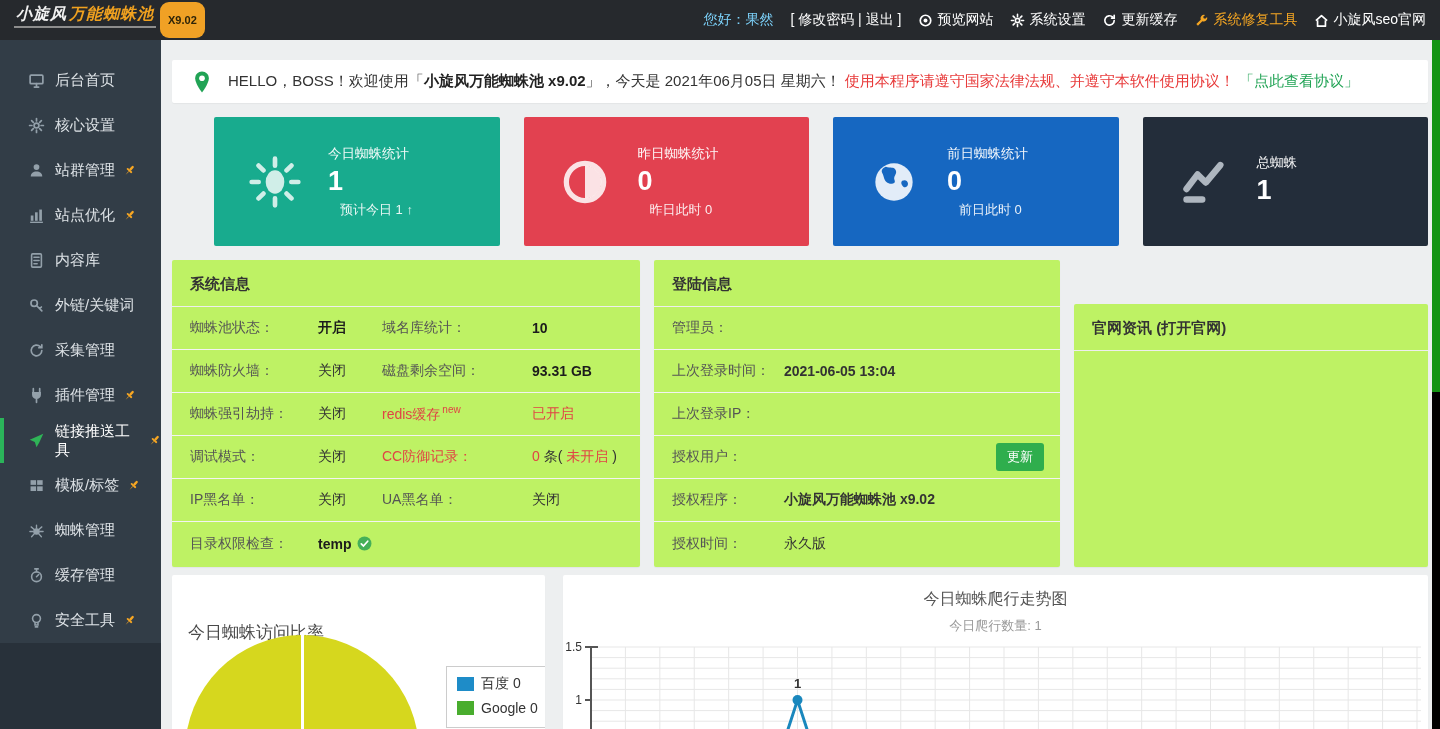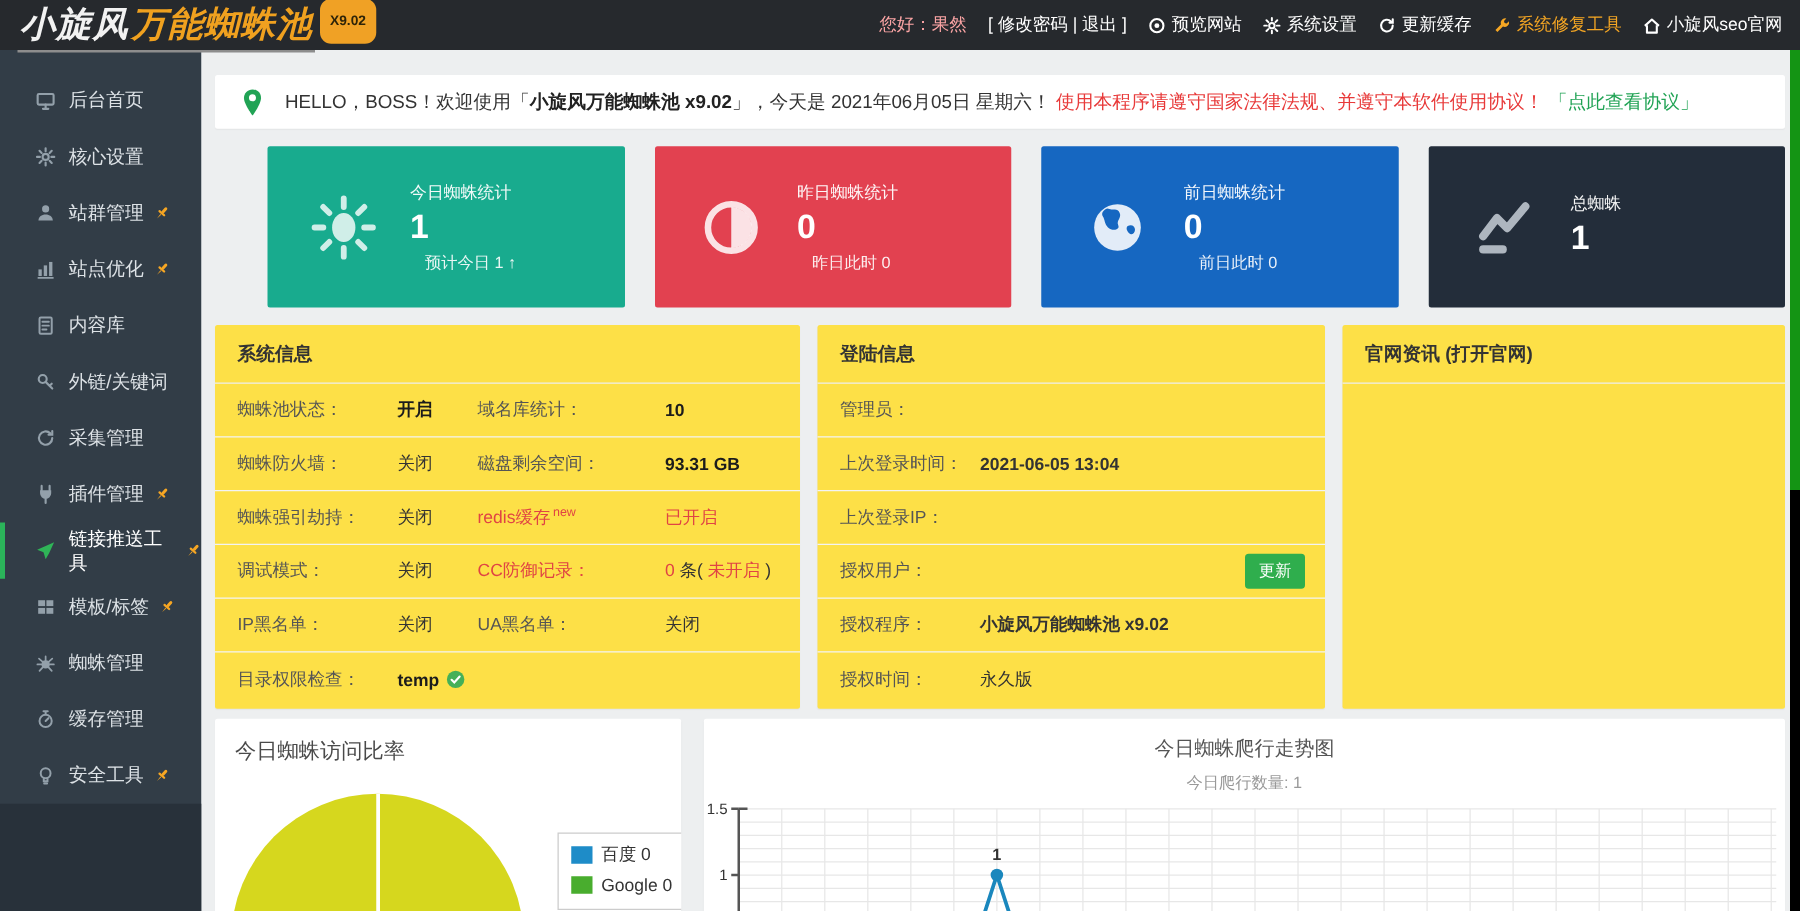--- a/index.html
+++ b/index.html
@@ -3,31 +3,31 @@
 <meta charset="utf-8">
 <style>
   * { margin:0; padding:0; box-sizing:border-box; }
   html,body { width:1440px; height:729px; overflow:hidden; }
   body { font-family:"Liberation Sans","DejaVu Sans",sans-serif; background:#edeff0; position:relative; }
 
   
   .header { position:absolute; top:0; left:0; right:0; height:40px; background:#26292d;
             display:flex; align-items:center; padding:0 14px; z-index:30; }
   .logo { display:flex; align-items:flex-start; }
-  .logo-text { font-style:italic; font-weight:bold; font-size:28px; letter-spacing:1px;
+  .logo-text { font-style:italic; font-weight:bold; font-size:16px; letter-spacing:1px;
                border-bottom:2px solid #8d8d8d; padding:2px 2px 1px 2px;text-align:center; }
   .logo-p1 { color:#f2f2f2; }
   .logo-p2 { color:#f0a11f; margin-left:2px; }
   .logo-badge { background:#f0a125; color:#2e2408; font-size:11px; font-weight:bold;
                 padding:12px 8px; border-radius:9px; margin-left:4px; position:relative; top:0px; }
   .header-right { margin-left:auto; display:flex; align-items:center; gap:17px; color:#fff; font-size:14px; }
   .hnav { display:flex; align-items:center; gap:4px; cursor:pointer; color:#fff; }
   .hnav svg { display:block; }
   .hnav.orange { color:#f5a623; }
-  .greeting { color:#fca5a5; }
+  .greeting { color:#7dd3fc; }
   .account-links { color:#fff; cursor:pointer; }
 
   
   .scrollbar { position:absolute; top:40px; right:0; width:8px; bottom:0; background:#000; z-index:40; }
   .scroll-thumb { width:100%; height:352px; background:#149414; }
 
   
   .sidebar { position:absolute; top:40px; left:0; width:161px; bottom:0; background:#323d47;
              display:flex; flex-direction:column; z-index:20; }
   .menu { padding-top:18px; }
@@ -50,47 +50,47 @@
 
   .cards { display:flex; gap:24px; margin-top:14px; height:129px;padding-left:42px; }
   .card { flex:1; border-radius:2px; display:flex; align-items:center; padding-left:32px; color:#fff; }
   .card .c-icon { width:58px; display:flex; justify-content:center; }
   .card .c-body { margin-left:24px; }
   .card .c-title { font-size:13.5px; opacity:.95; }
   .card .c-value { font-size:27px; font-weight:bold; margin-top:3px; }
   .card .c-sub { font-size:13px; opacity:.9; margin-top:4px;margin-left:12px; }
 
   .panels { display:flex; gap:14px; margin-top:14px; height:307px; }
-  .panel { background:#fde047; border-radius:2px; box-shadow:0 1px 1px rgba(0,0,0,.04); }
+  .panel { background:#bef264; border-radius:2px; box-shadow:0 1px 1px rgba(0,0,0,.04); }
   .panel-title { height:47px; line-height:47px; padding:0 18px; font-size:15px; font-weight:bold;
                  color:#333; border-bottom:1px solid #eeeeee; }
   .p-sys { width:468px; }
   .p-login { width:406px; position:relative; }
-  .p-news { flex:1; }
+  .p-news { flex:1;margin-top:44px; }
   .info-row { height:43px; display:flex; align-items:center; padding:0 18px;
               border-bottom:1px solid #f3f3f3; font-size:14px; color:#555; }
   .info-row:last-child { border-bottom:none; }
   .lab1 { width:128px; }
   .val1 { width:64px; color:#333; }
   .lab2 { width:150px; }
   .val2 { flex:1; color:#333; }
   .bold { font-weight:bold; color:#1c1c1c; }
   .red { color:#e04444; }
   .sup-new { color:#e04444; font-size:10px; vertical-align:super; margin-left:2px; }
   .l-label { width:112px; }
   .l-value { flex:1; color:#333; }
   .btn-update { position:absolute; right:16px; background:#2fae4d; color:#fff; font-size:13px;
                 border:none; border-radius:3px; padding:5px 11px; cursor:pointer; }
   .check-ic { margin-left:6px; display:flex; }
 
   .charts { display:flex; gap:18px; margin-top:8px; }
   .chart-panel { background:#fff; border-radius:2px; height:300px; position:relative;
                  box-shadow:0 1px 1px rgba(0,0,0,.04); }
   .p-pie { width:373px; overflow:hidden; }
-  .pie-title { padding:14px 0 0 16px; font-size:17px; color:#4a4a4a; }
+  .pie-title { padding:14px 0 0 16px; font-size:17px; color:#4a4a4a;margin-top:32px; }
   .pie-circle { position:absolute; left:13px; top:60px; width:234px; height:234px; border-radius:50%; }
   .pie-divider { position:absolute; left:129px; top:60px; width:2.5px; height:117px; background:#fff; }
   .pie-legend { position:absolute; left:274px; top:91px; background:#fff; border:1px solid #ccc;
                 padding:8px 10px 4px 10px; }
   .leg-row { display:flex; align-items:center; margin-bottom:7px; font-size:14px; color:#333; white-space:nowrap; }
   .leg-swatch { width:17px; height:14px; margin-right:7px; flex:0 0 17px; }
   .p-line { flex:1; overflow:hidden; }
   .line-title { text-align:center; margin-top:14px; font-size:16px; color:#555; }
   .line-sub { text-align:center; margin-top:7px; font-size:13px; color:#999; }
   #lineChart { display:block; margin-top:4px; }

